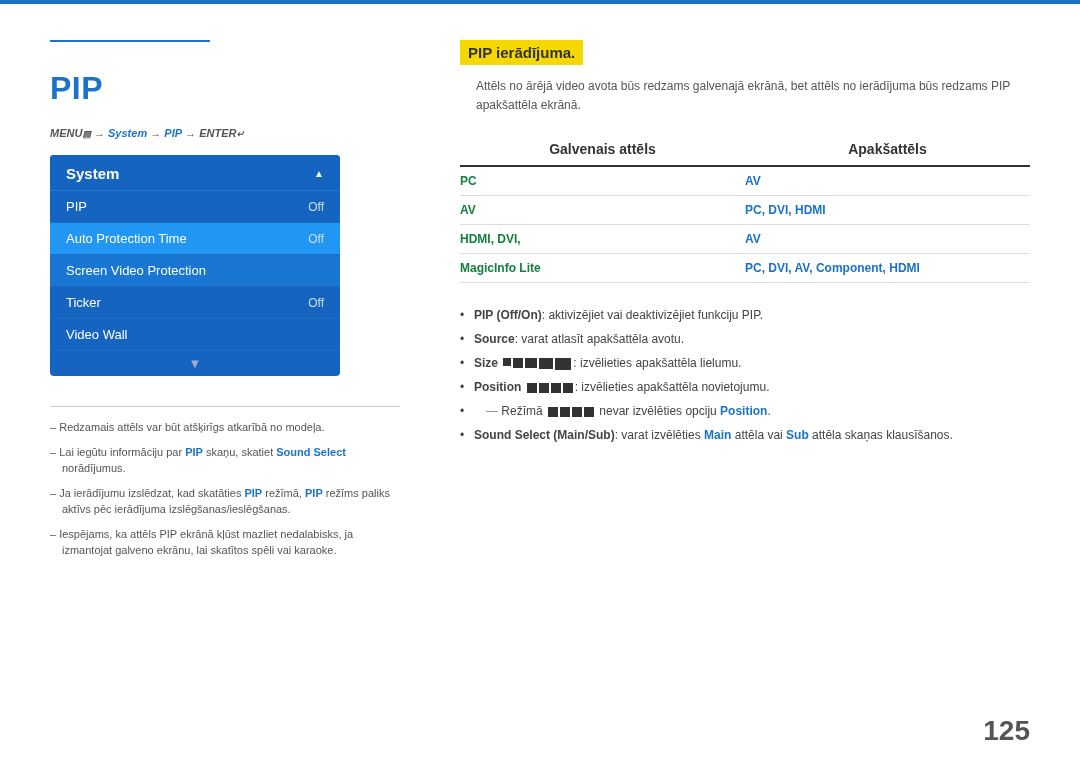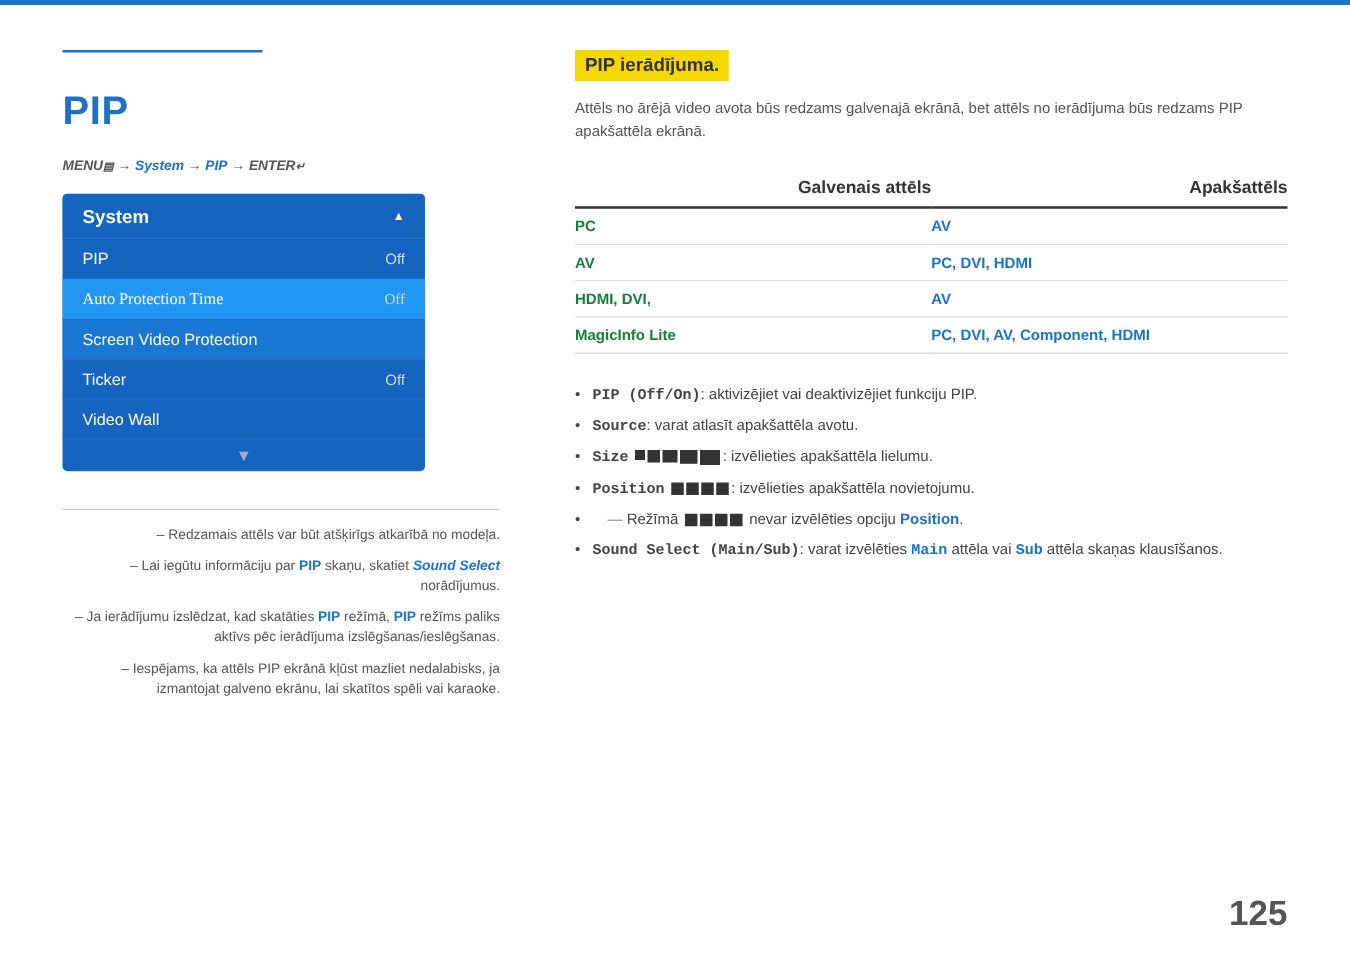--- a/index.html
+++ b/index.html
@@ -81,21 +81,20 @@
       align-items: center;
       justify-content: space-between;
       padding: 8px 16px;
       color: #fff;
       font-size: 13px;
       border-bottom: 1px solid #1a6fc4;
     }
 
     .menu-item.selected {
       background: #2196f3;
-      font-family: Liberation Serif, serif;
     }
 
     .menu-item.highlight {
       background: #1976d2;
     }
 
     .menu-item-label { }
     .menu-item-value {
       color: #cde;
       font-size: 12px;
@@ -105,38 +104,37 @@
       text-align: center;
       padding: 5px;
       color: #aac;
     }
 
     
     .notes-section {
       margin-top: 30px;
       border-top: 1px solid #ccc;
       padding-top: 12px;
-      text-align: right;
     }
 
     .note-item {
       font-size: 11px;
       color: #555;
       margin-bottom: 8px;
       padding-left: 12px;
       text-indent: -12px;
       line-height: 1.5;
     }
 
     .note-item::before {
       content: '– ';
       color: #555;
     }
 
-    .note-item .bold { font-weight: bold; font-style: italic; }
+    .note-item .bold { font-weight: bold; }
     .note-item .blue { color: #1a73c8; font-weight: bold; }
 
     
     .right-column {
       flex: 1;
       padding-left: 30px;
       border-left: none;
     }
 
     .section-title {
@@ -147,36 +145,37 @@
       padding: 4px 8px;
       display: inline-block;
       margin-bottom: 12px;
     }
 
     .section-description {
       font-size: 12px;
       color: #555;
       margin-bottom: 20px;
       line-height: 1.6;
+      margin-left: 16px;
     }
 
     
     .pip-table {
       width: 100%;
       border-collapse: collapse;
       margin-bottom: 20px;
     }
 
     .pip-table th {
       font-size: 14px;
       font-weight: bold;
       color: #333;
       padding: 6px 0 8px 0;
       border-bottom: 2px solid #333;
-      text-align: right;
+      text-align: center;
     }
 
     .pip-table td {
       padding: 7px 0;
       font-size: 12px;
       border-bottom: 1px solid #ddd;
       vertical-align: middle;
     }
 
     .pip-table td.main {
@@ -205,21 +204,21 @@
       position: relative;
     }
 
     .bullet-list li::before {
       content: '•';
       position: absolute;
       left: 0;
       color: #444;
     }
 
-    .bullet-list li .bold { font-weight: bold; font-family: Liberation Mono, monospace; }
+    .bullet-list li .bold { font-weight: bold; }
     .bullet-list li .blue { color: #1a73c8; font-weight: bold; }
 
     
     .size-icons {
       display: inline-flex;
       gap: 2px;
       vertical-align: middle;
       margin: 0 2px;
     }
     .size-icon {

